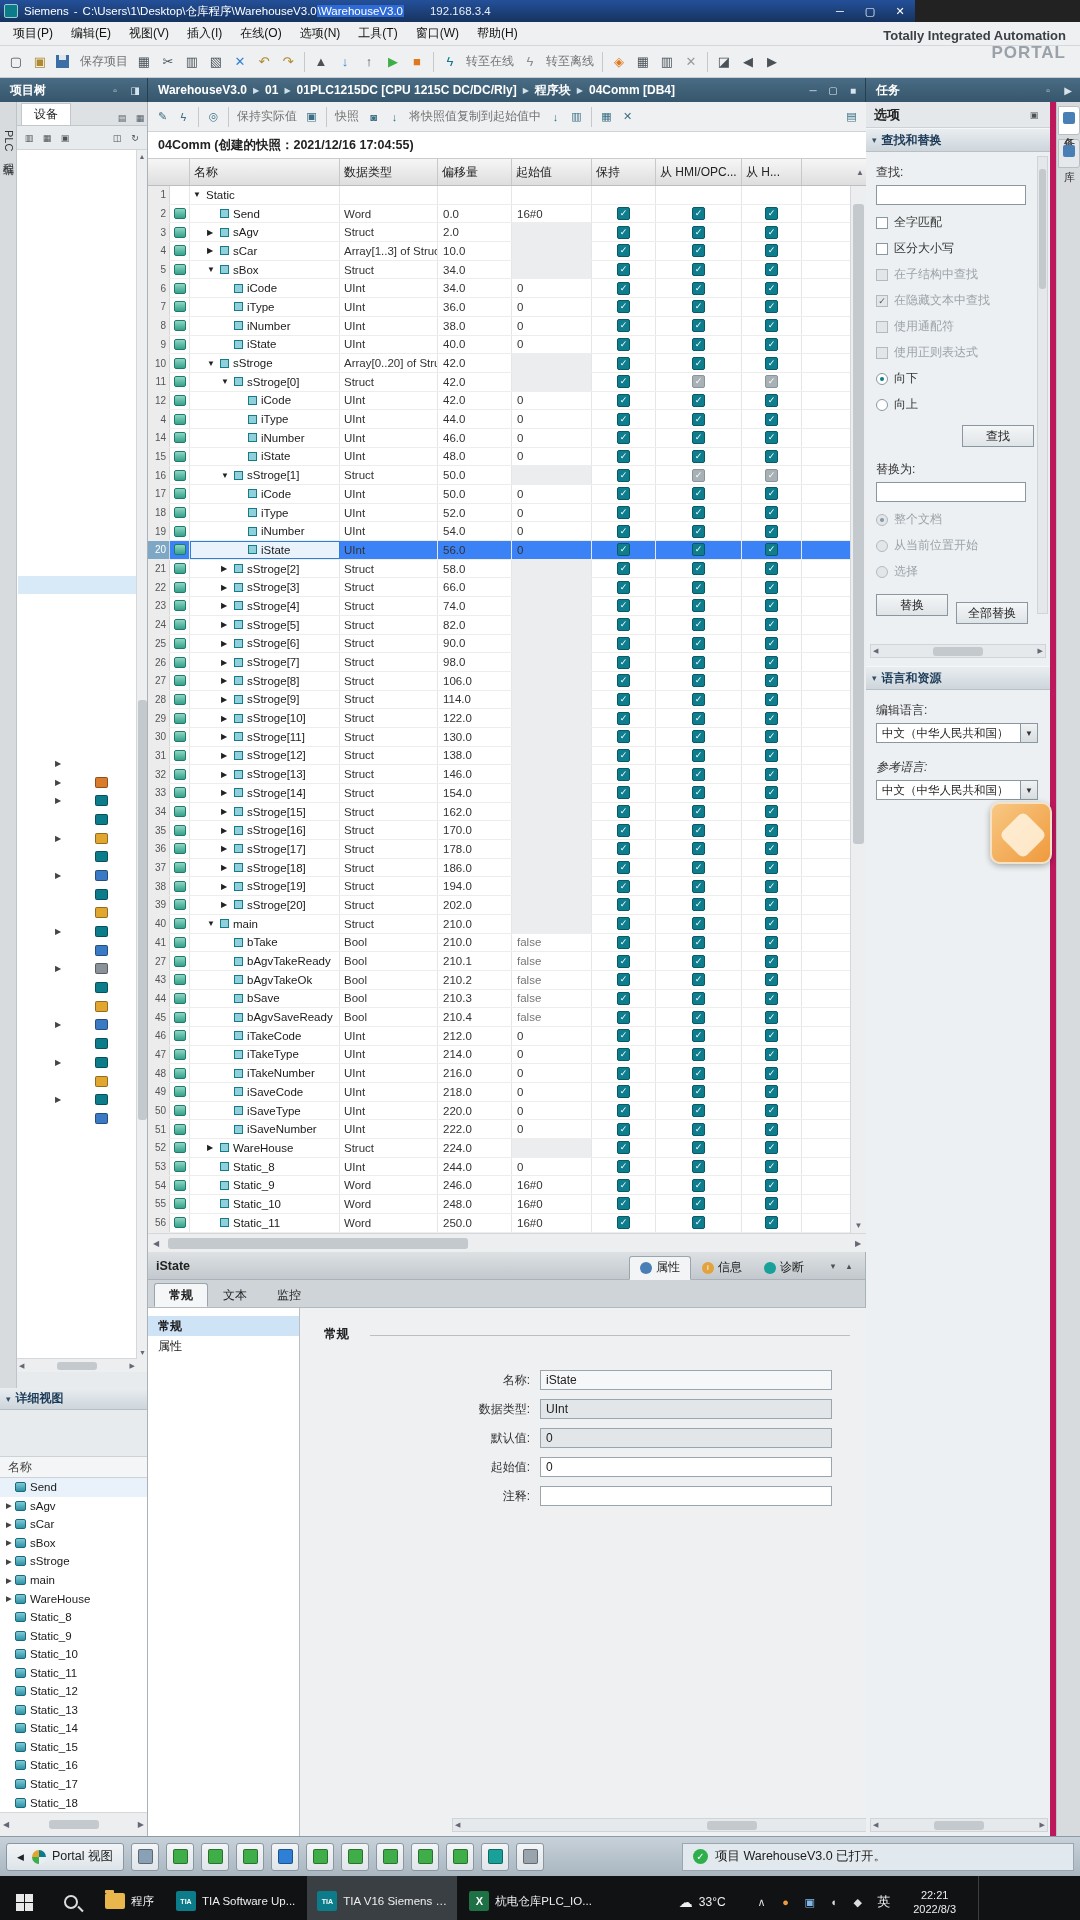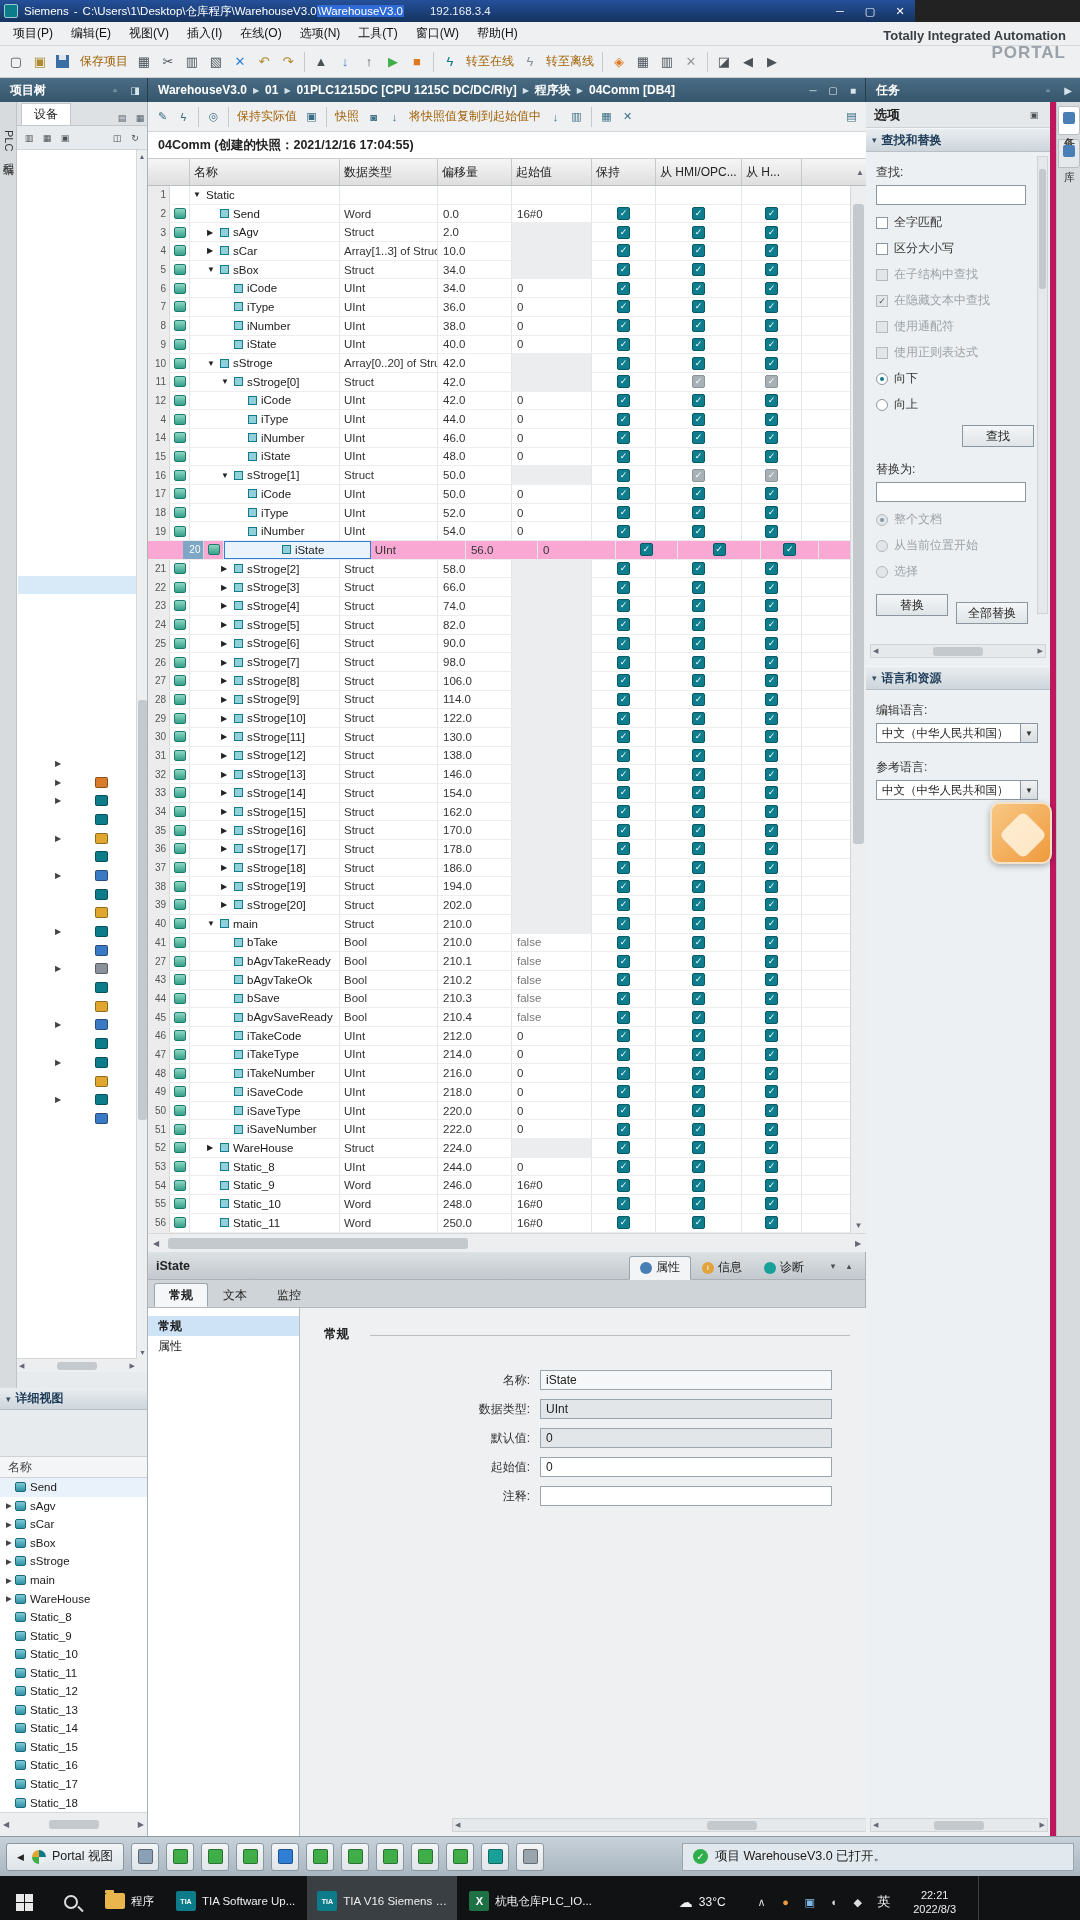--- a/index.html
+++ b/index.html
@@ -13,21 +13,21 @@
   .title-ip{margin-left:26px;color:#e8eef6;}
   #win-controls{margin-left:auto;display:flex;}
   #win-controls .wc{width:30px;height:20px;color:#fff;font-size:11px;display:flex;align-items:center;justify-content:center;}
   
   #menubar{left:0;top:22px;width:1080px;height:24px;background:#eef0f1;border-bottom:1px solid #d5d8da;display:flex;align-items:center;padding-left:4px;}
   .menu-item{padding:0 9px;height:24px;display:flex;align-items:center;color:#111;}
   
   #maintoolbar{left:0;top:46px;width:1080px;height:32px;background:#eef0f1;border-bottom:1px solid #c9cdd0;display:flex;align-items:center;padding-left:4px;}
   .tbi{width:22px;height:22px;margin:0 1px;border:1px solid transparent;border-radius:2px;font-size:13px;display:flex;align-items:center;justify-content:center;color:#4a5258;}
   .tbsep{width:1px;height:20px;background:#c5c9cc;margin:0 4px;}
-  .tblabel{font-size:12px;color:#a16207;padding:0 4px;}
+  .tblabel{font-size:12px;color:#737373;padding:0 4px;}
   #floppy{width:13px;height:13px;background:#3a6ea5;position:relative;margin-right:3px;}
   #floppy:before{content:"";position:absolute;left:3px;top:0;width:7px;height:5px;background:#dfe6ee;}
   #brand{right:14px;top:28px;text-align:right;}
   #brand .b1{font-size:13px;font-weight:bold;color:#3a3f44;}
   #brand .b2{font-size:17px;font-weight:bold;color:#9aa1a8;letter-spacing:1px;}
   
   #darkbar{left:0;top:78px;width:1080px;height:24px;background:linear-gradient(#4a6c84,#35566c);color:#fff;display:flex;font-size:12px;}
   .db-seg{display:flex;align-items:center;height:24px;}
   #db-left{width:148px;border-right:1px solid #24404f;padding-left:10px;font-weight:bold;}
   #db-mid{width:718px;border-right:1px solid #24404f;padding-left:10px;}
@@ -72,21 +72,21 @@
   #detail-hscroll{height:24px;background:#eceef0;border-top:1px solid #d5d8da;display:flex;align-items:center;justify-content:space-between;font-size:8px;color:#667;padding:0 3px;}
   .hthumb{width:50px;height:9px;background:#c3c9cd;border-radius:3px;}
   
   #editor-toolbar{left:148px;top:102px;width:718px;height:30px;background:#eef0f1;border-bottom:1px solid #d0d4d7;display:flex;align-items:center;padding:0 4px;}
   .eti{width:19px;height:19px;margin:0 1px;font-size:11px;color:#3c6f85;display:flex;align-items:center;justify-content:center;}
   #snapline{left:148px;top:132px;width:718px;height:26px;background:#fff;display:flex;align-items:center;padding-left:10px;font-weight:bold;font-size:12.5px;color:#222;}
   #tbl-head{left:148px;top:158px;width:718px;height:28px;display:flex;background:linear-gradient(#f6f6f6,#dedede);border-top:1px solid #c9cdd0;border-bottom:1px solid #b9bec2;}
   .hc{border-right:1px solid #c5c9cc;display:flex;align-items:center;padding-left:4px;font-size:12px;color:#222;overflow:hidden;white-space:nowrap;}
   #tbl-body{left:148px;top:186px;width:718px;height:1047px;background:#fff;overflow:hidden;}
   .trow{height:18.7px;display:flex;border-bottom:1px solid #ededee;background:#fff;}
-  .trow.sel{background:#f9a8d4;padding-left:35px;}
+  .trow.sel{background:#3b82f6;}
   .c{border-right:1px solid #e4e6e8;display:flex;align-items:center;font-size:11.5px;color:#333;overflow:hidden;white-space:nowrap;}
   .c.num{width:22px;background:#ececec;color:#555;font-size:10px;justify-content:flex-end;padding-right:3px;border-right:1px solid #d5d8da;}
   .trow.sel .c.num{background:#7da7c4;color:#fff;}
   .c.icn{width:20px;justify-content:center;}
   .c.name{width:150px;}
   .c.typ{width:98px;padding-left:4px;}
   .c.off{width:74px;padding-left:5px;}
   .c.start{width:80px;padding-left:5px;}
   .c.start.gry{background:#ebedee;}
   .c.cbr{width:64px;justify-content:center;}
@@ -2122,21 +2122,21 @@
   <div class="tsec-head" style="margin-top:8px;">
     <span class="sec-chev">▾</span>
     <span>语言和资源</span>
   </div>
   <div class="tsec-body">
     <div class="tlabel">编辑语言:</div>
     <div class="dropdown">
       <div class="dtext">中文（中华人民共和国）</div>
       <div class="dbtn">▼</div>
     </div>
-    <div class="tlabel" style="margin-top:16px;">参考语言:</div>
+    <div class="tlabel" style="margin-top:16px;font-style:italic;">参考语言:</div>
     <div class="dropdown">
       <div class="dtext">中文（中华人民共和国）</div>
       <div class="dbtn">▼</div>
     </div>
   </div>
   <div id="orange-badge"></div>
   <div id="tasks-hscroll">
     <span>◀</span>
       <div class="hthumb"></div>
       <span>▶</span>

